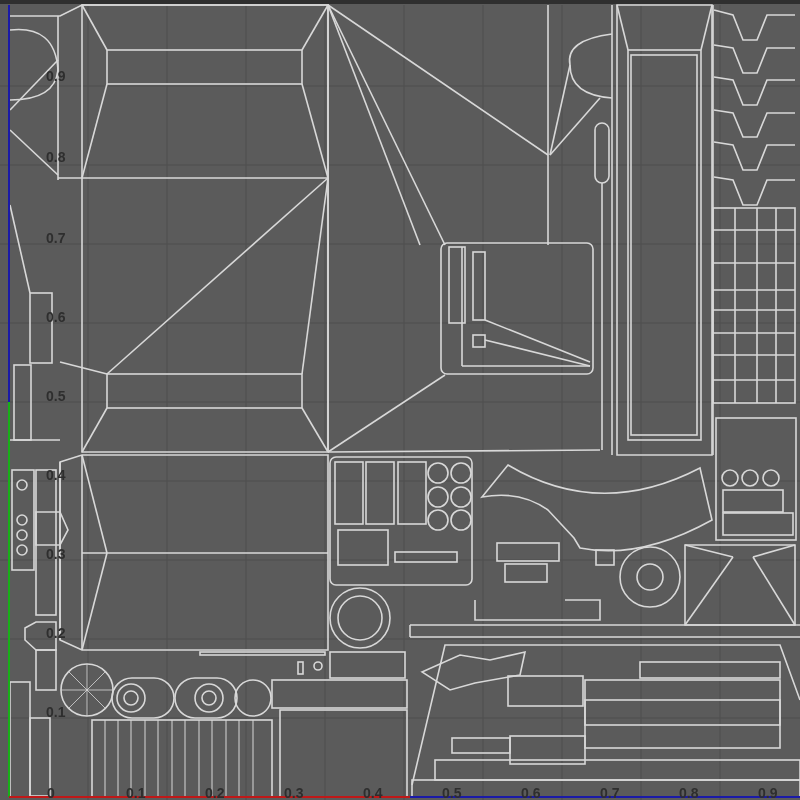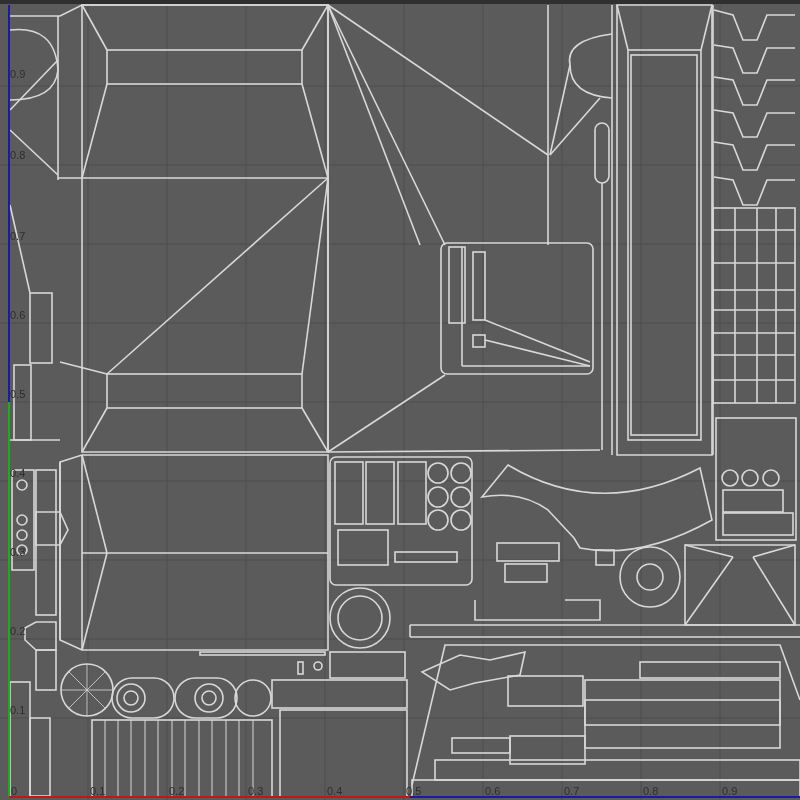--- a/index.html
+++ b/index.html
@@ -1,20 +1,20 @@
 <!DOCTYPE html>
 <html><head>
 <meta charset="utf-8">
 <style>
   html,body{margin:0;padding:0;background:#5a5a5a;}
   body{width:800px;height:800px;overflow:hidden;position:relative;font-family:"Liberation Sans",sans-serif;}
   #viewport{position:absolute;left:0;top:0;width:800px;height:800px;background:#5b5b5b;}
   #topbar{position:absolute;left:0;top:0;width:800px;height:4px;background:#2f2f2f;}
   svg{position:absolute;left:0;top:0;}
-  .tick{position:absolute;font-size:11px;color:#2e2e2e;font-weight:normal;}
+  .tick{position:absolute;font-size:14px;color:#2e2e2e;font-weight:bold;padding-left:36px;}
 </style>
 </head>
 <body>
 
 <div id="viewport">
   <div id="topbar"></div>
 
   <svg width="800" height="800">
 
     <g stroke="#4f4f4f" stroke-width="1">

